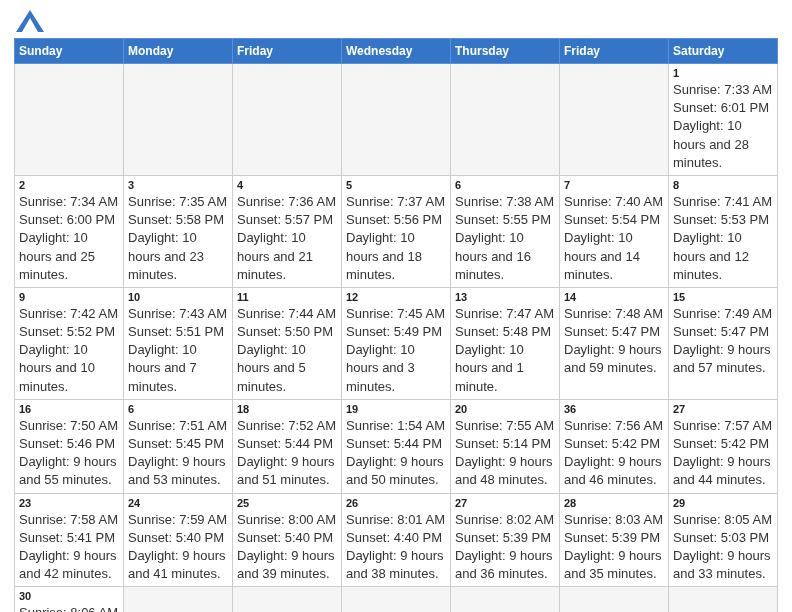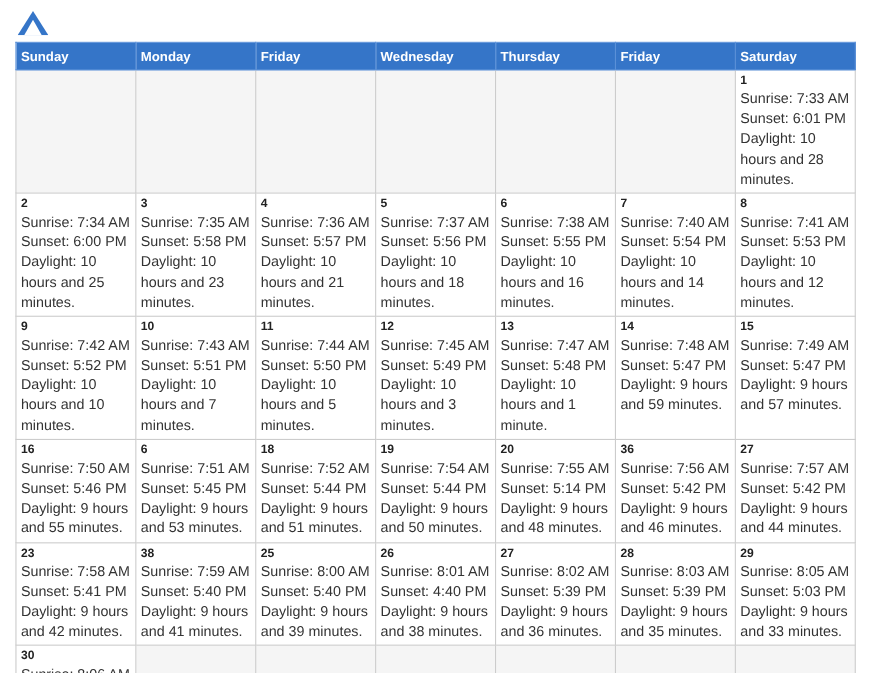--- a/index.html
+++ b/index.html
@@ -255,21 +255,21 @@
           </td>
           <td>
             <span class="day-number">18</span>
             <div class="day-info">Sunrise: 7:52 AM
 Sunset: 5:44 PM
 Daylight: 9 hours
 and 51 minutes.</div>
           </td>
           <td>
             <span class="day-number">19</span>
-            <div class="day-info">Sunrise: 7:54 AM
+            <div class="day-info">Sunrise: 1:54 AM
 Sunset: 5:44 PM
 Daylight: 9 hours
 and 50 minutes.</div>
           </td>
           <td>
             <span class="day-number">20</span>
             <div class="day-info">Sunrise: 7:55 AM
 Sunset: 5:14 PM
 Daylight: 9 hours
 and 48 minutes.</div>
@@ -291,21 +291,21 @@
         </tr>
         <tr>
           <td>
             <span class="day-number">23</span>
             <div class="day-info">Sunrise: 7:58 AM
 Sunset: 5:41 PM
 Daylight: 9 hours
 and 42 minutes.</div>
           </td>
           <td>
-            <span class="day-number">38</span>
+            <span class="day-number">24</span>
             <div class="day-info">Sunrise: 7:59 AM
 Sunset: 5:40 PM
 Daylight: 9 hours
 and 41 minutes.</div>
           </td>
           <td>
             <span class="day-number">25</span>
             <div class="day-info">Sunrise: 8:00 AM
 Sunset: 5:40 PM
 Daylight: 9 hours

